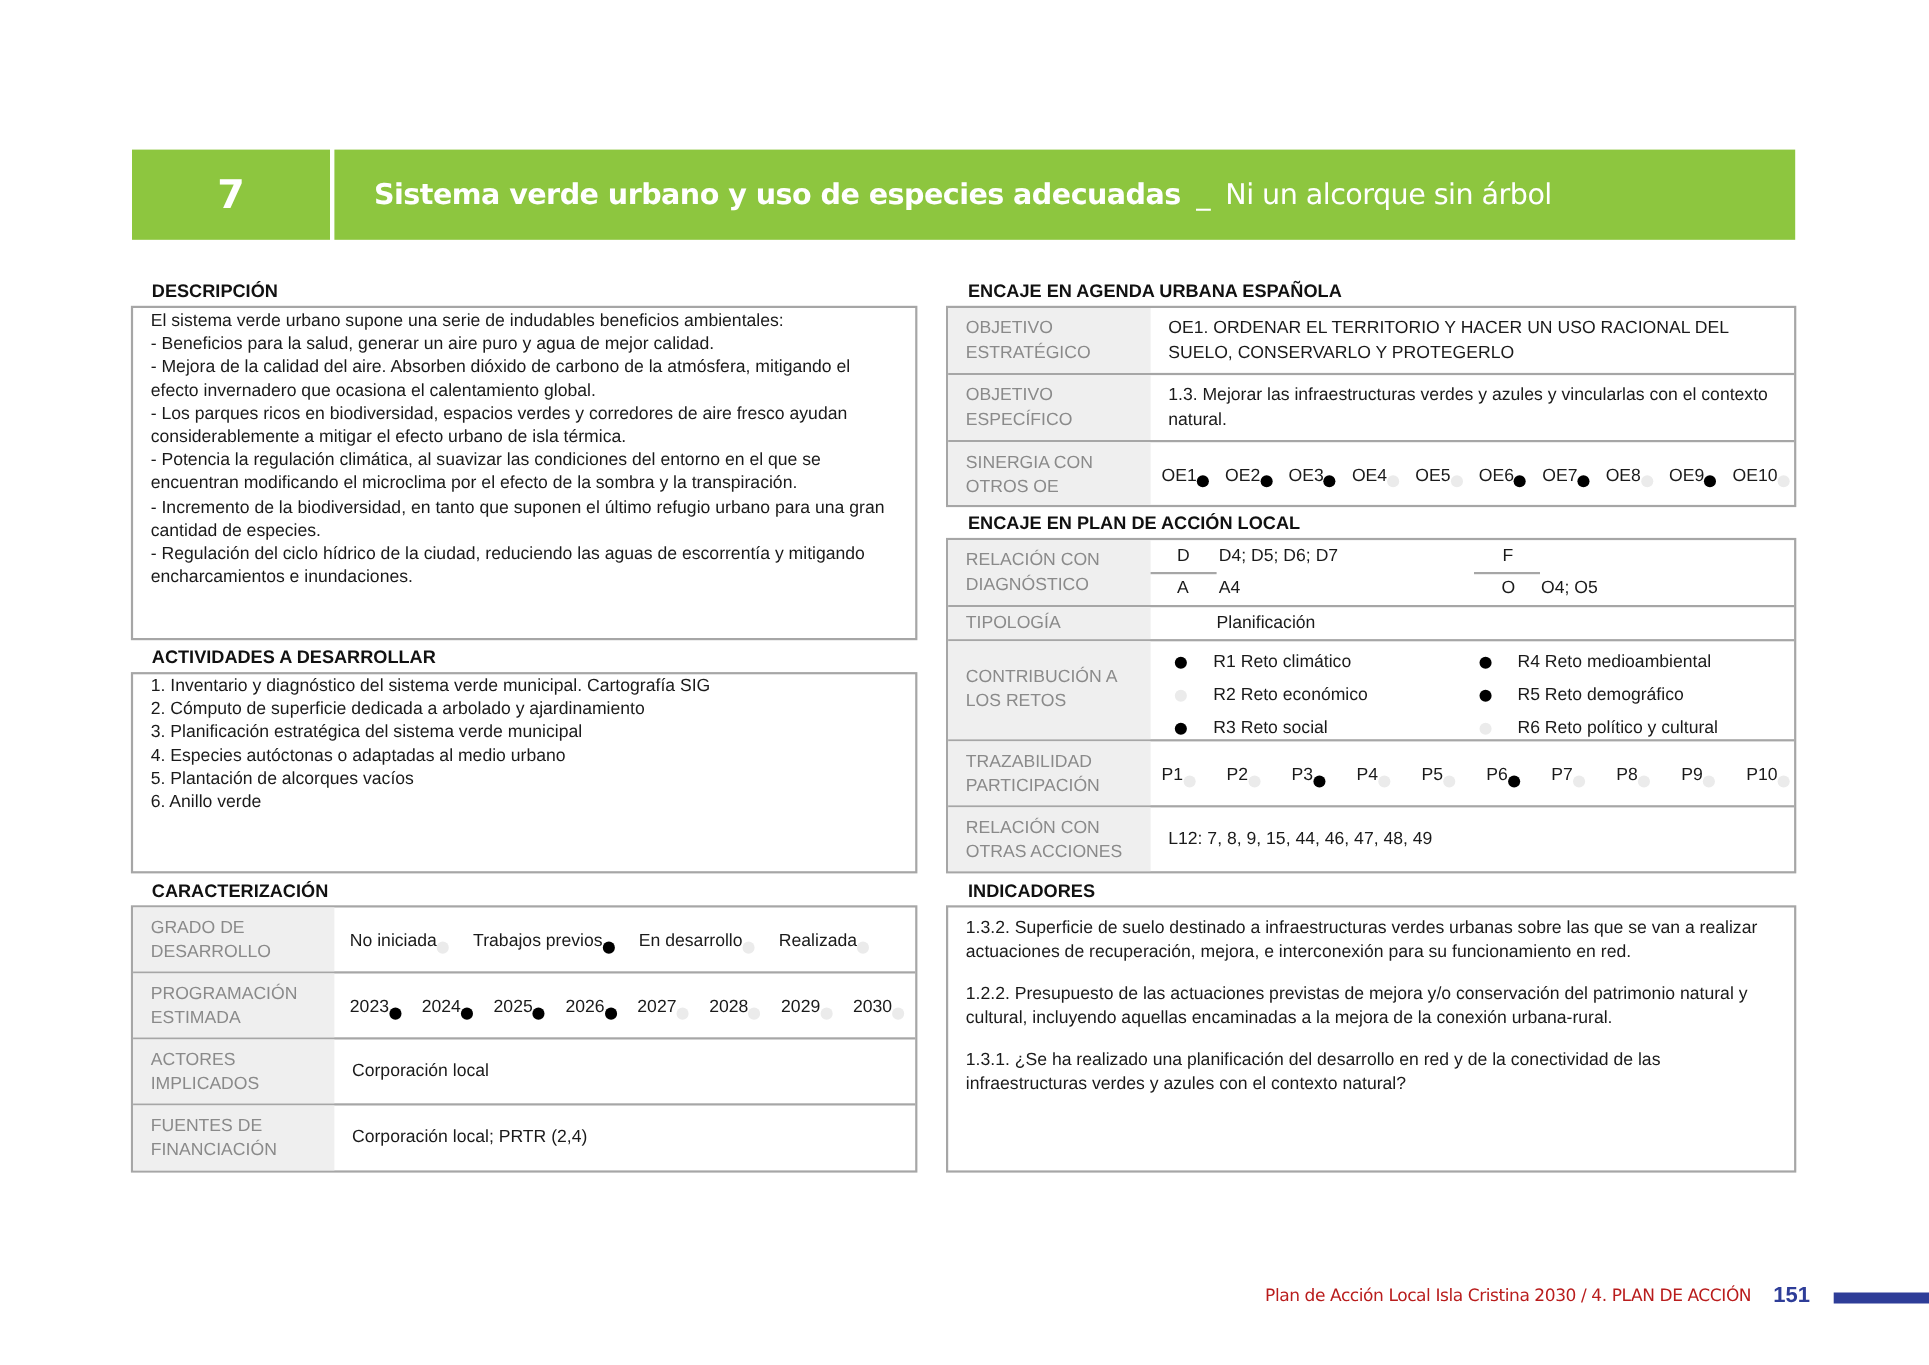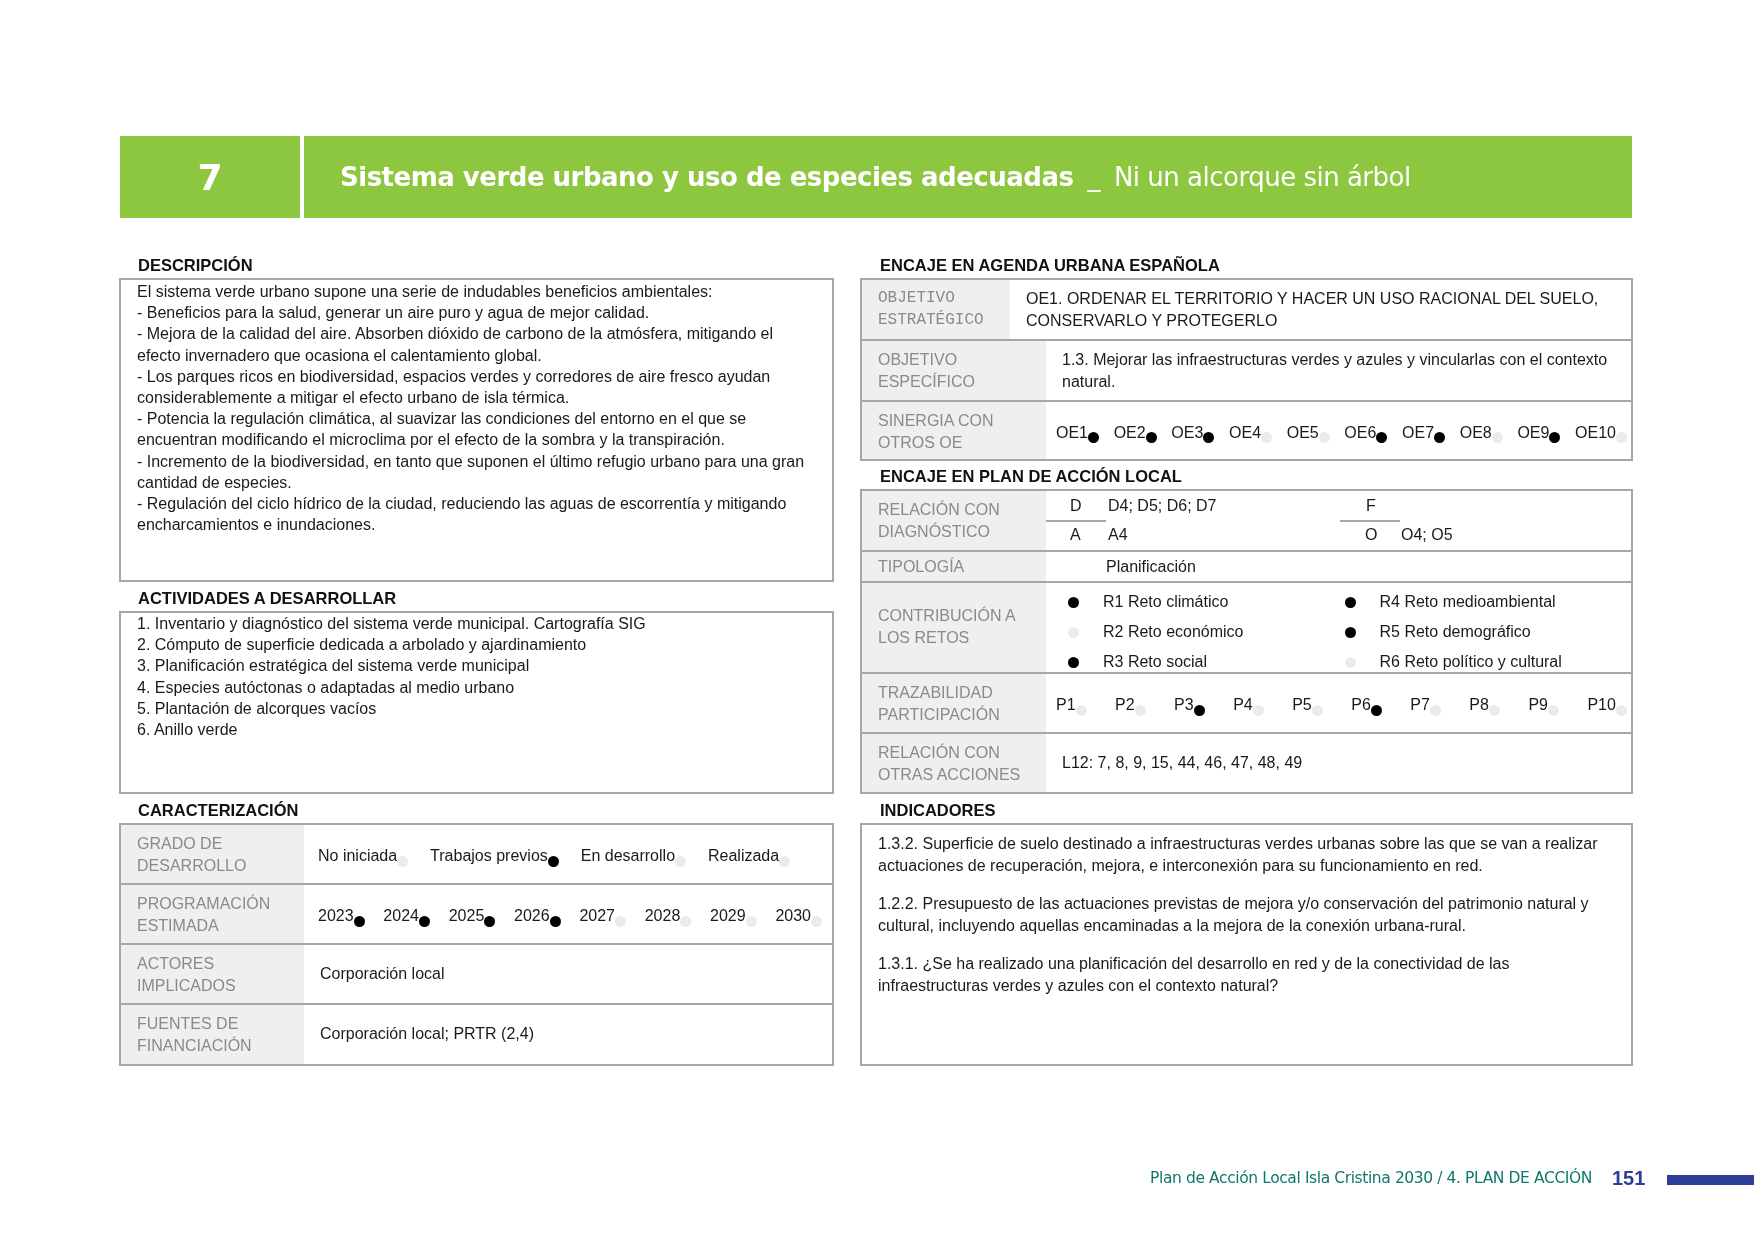--- a/index.html
+++ b/index.html
@@ -37,21 +37,21 @@
 
   .diag { position: relative; flex: 1; font-size: 16px; }
   .retos { flex: 1; display: grid; grid-template-columns: 1fr 1fr; row-gap: 0; padding: 4px 10px 0 22px; font-size: 16px; }
   .reto { display: flex; align-items: center; height: 30px; }
   .reto .dot { margin: 0 24px 0 0; }
 
   .ind-text { padding: 8px 16px; font-size: 16px; line-height: 21.5px; }
   .ind-text p { margin-bottom: 17px; }
 
   .footer { position: absolute; top: 1169px; left: 0; width: 1754px; height: 24px; }
-  .footer .txt { position: absolute; right: 162px; top: 0; font-family: "DejaVu Sans", sans-serif; font-size: 15.5px; color: #0f766e; letter-spacing: -0.4px; }
+  .footer .txt { position: absolute; right: 162px; top: 0; font-family: "DejaVu Sans", sans-serif; font-size: 15.5px; color: #b91c1c; letter-spacing: -0.4px; }
   .footer .pg { position: absolute; left: 1612px; top: -2px; font-weight: bold; font-size: 20px; color: #2e3d98; }
   .footer .bar { position: absolute; left: 1667px; top: 6px; width: 87px; height: 10px; background: #2e3d98; }
 </style>
 </head>
 <body>
 
 <div class="header">
   <div class="num">7</div>
   <div class="sep"></div>
   <div class="title">
@@ -152,21 +152,21 @@
   </div>
   <div class="row" style="height:59px;">
     <div class="lab" style="width:183px;">FUENTES DE FINANCIACIÓN</div>
     <div class="val" style="padding-top:18px;">Corporación local; PRTR (2,4)</div>
   </div>
 </div>
 
 <div class="sec-title" style="left:880px; top:256px;">ENCAJE EN AGENDA URBANA ESPAÑOLA</div>
 <div class="box" style="left:860px; top:278px; width:773px; height:183px;">
   <div class="row" style="height:61px;">
-    <div class="lab" style="width:148px;font-family:Liberation Mono, monospace;">OBJETIVO ESTRATÉGICO</div>
+    <div class="lab" style="width:184px;">OBJETIVO ESTRATÉGICO</div>
     <div class="val">OE1. ORDENAR EL TERRITORIO Y HACER UN USO RACIONAL DEL SUELO, CONSERVARLO Y PROTEGERLO</div>
   </div>
   <div class="row" style="height:61px;">
     <div class="lab" style="width:184px;">OBJETIVO ESPECÍFICO</div>
     <div class="val">1.3. Mejorar las infraestructuras verdes y azules y vincularlas con el contexto natural.</div>
   </div>
   <div class="row" style="height:57px;">
     <div class="lab" style="width:184px;">SINERGIA CON OTROS OE</div>
     <div class="grid-cols" style="flex:1; padding:4px 4px 0 10px;">
       <div class="c">

